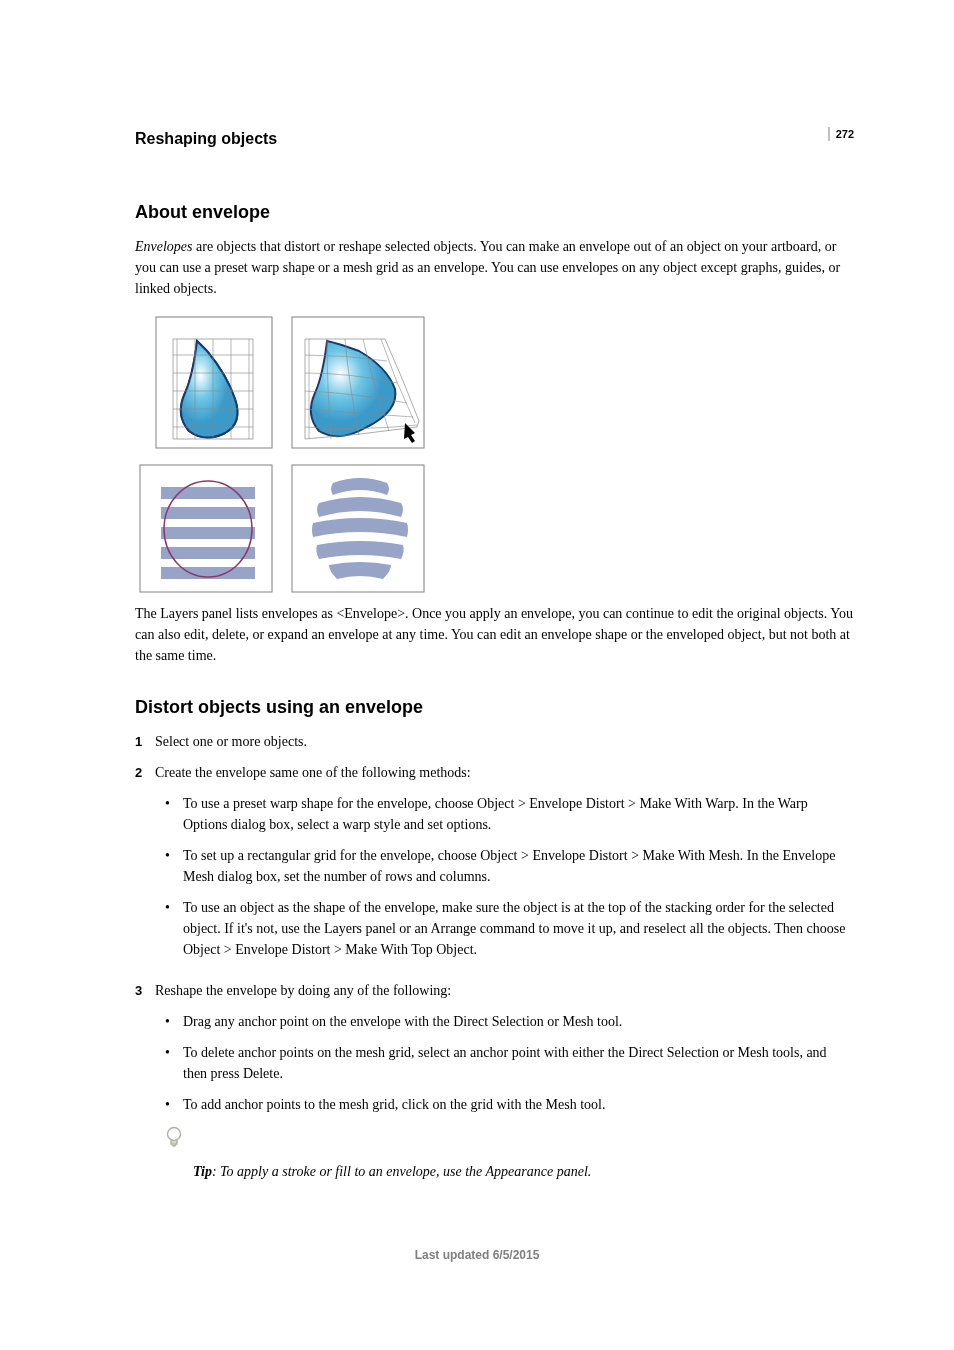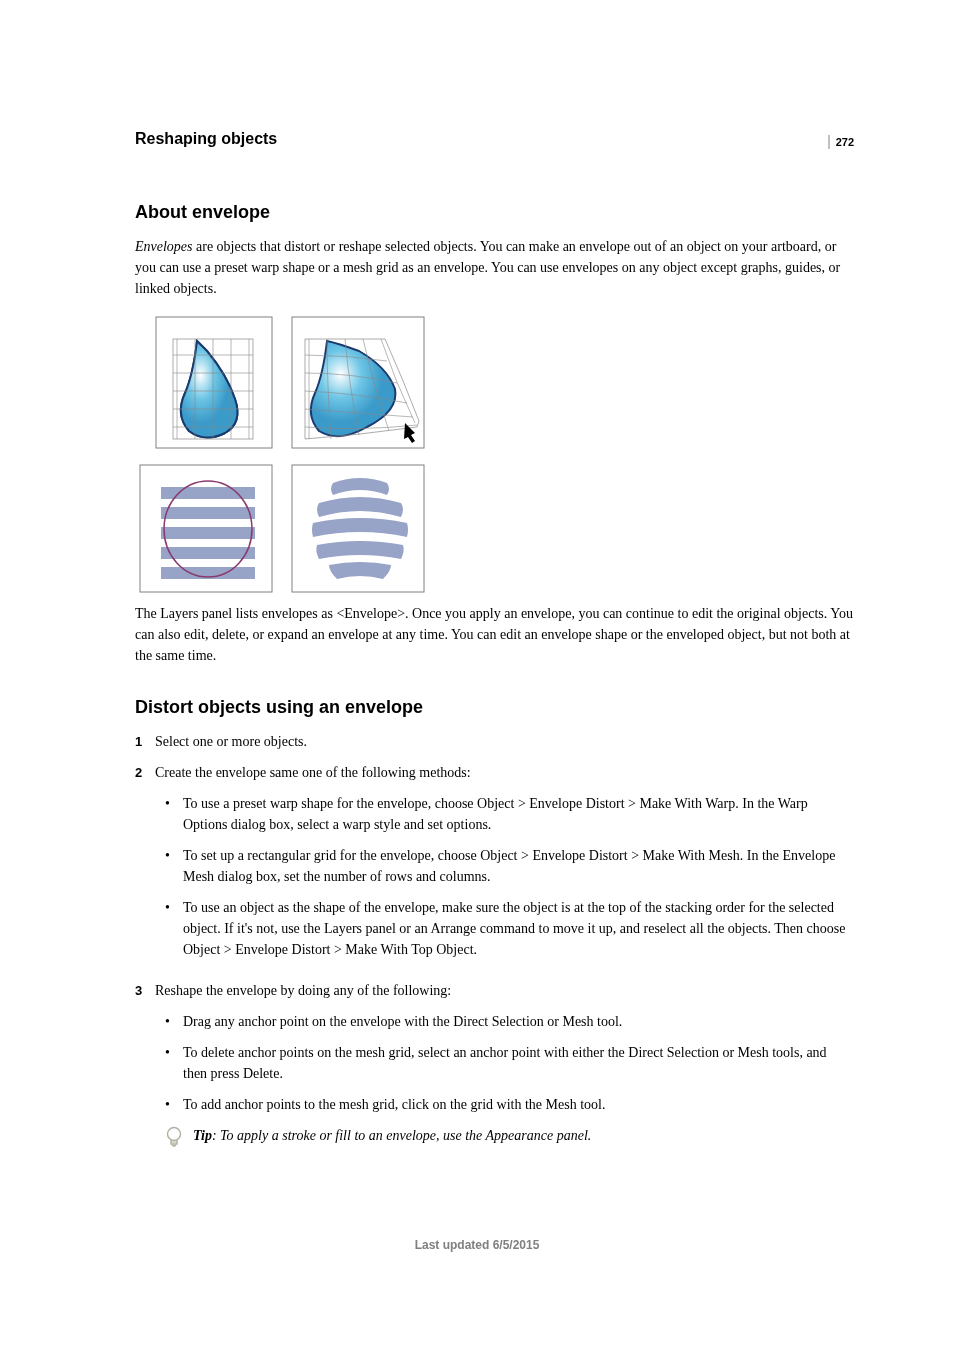--- a/index.html
+++ b/index.html
@@ -11,21 +11,21 @@
       background: #fff;
       width: 954px;
       min-height: 1350px;
       position: relative;
     }
     .page {
       padding: 127px 100px 0 135px;
     }
     .page-number {
       position: absolute;
-      top: 135px;
+      top: 127px;
       right: 100px;
       font-family: "Myriad Pro", Arial, sans-serif;
       font-size: 11px;
       font-weight: bold;
       border-left: 2px solid #c0c0c0;
       padding-left: 6px;
       line-height: 1.3;
     }
     .chapter-header {
       font-family: "Myriad Pro", Arial, sans-serif;
@@ -105,28 +105,29 @@
       padding-left: 10px;
     }
     .tip-icon {
       width: 28px;
       flex-shrink: 0;
       padding-top: 1px;
     }
     .tip-text {
       flex: 1;
       font-style: italic;
+      margin-top: 36px;
     }
     .tip-text strong {
       font-weight: bold;
       font-style: italic;
     }
     .footer {
       position: absolute;
-      bottom: 96px;
+      bottom: 86px;
       left: 0;
       right: 0;
       text-align: center;
       font-family: "Myriad Pro", Arial, sans-serif;
       font-size: 12px;
       font-weight: bold;
       color: #808080;
     }
   </style>
 </head>

